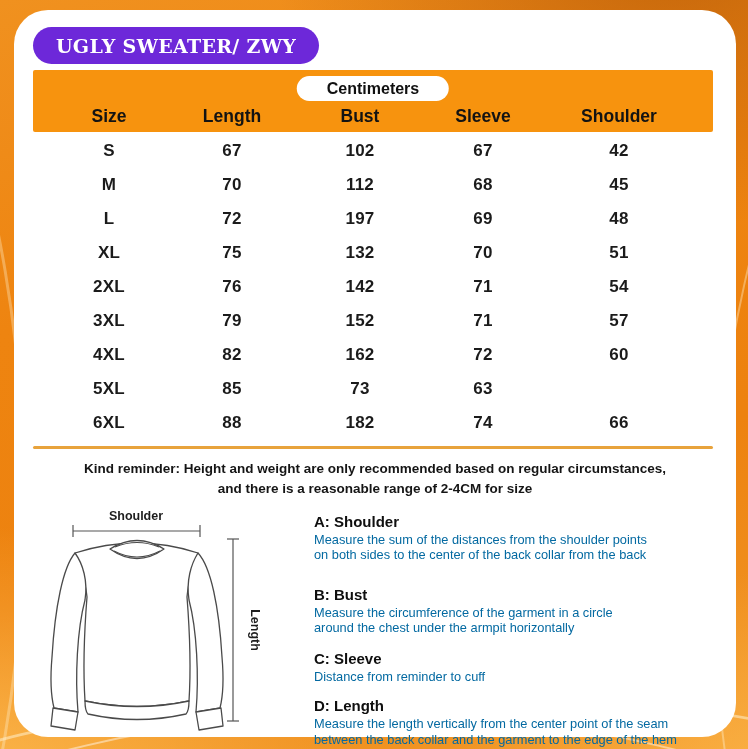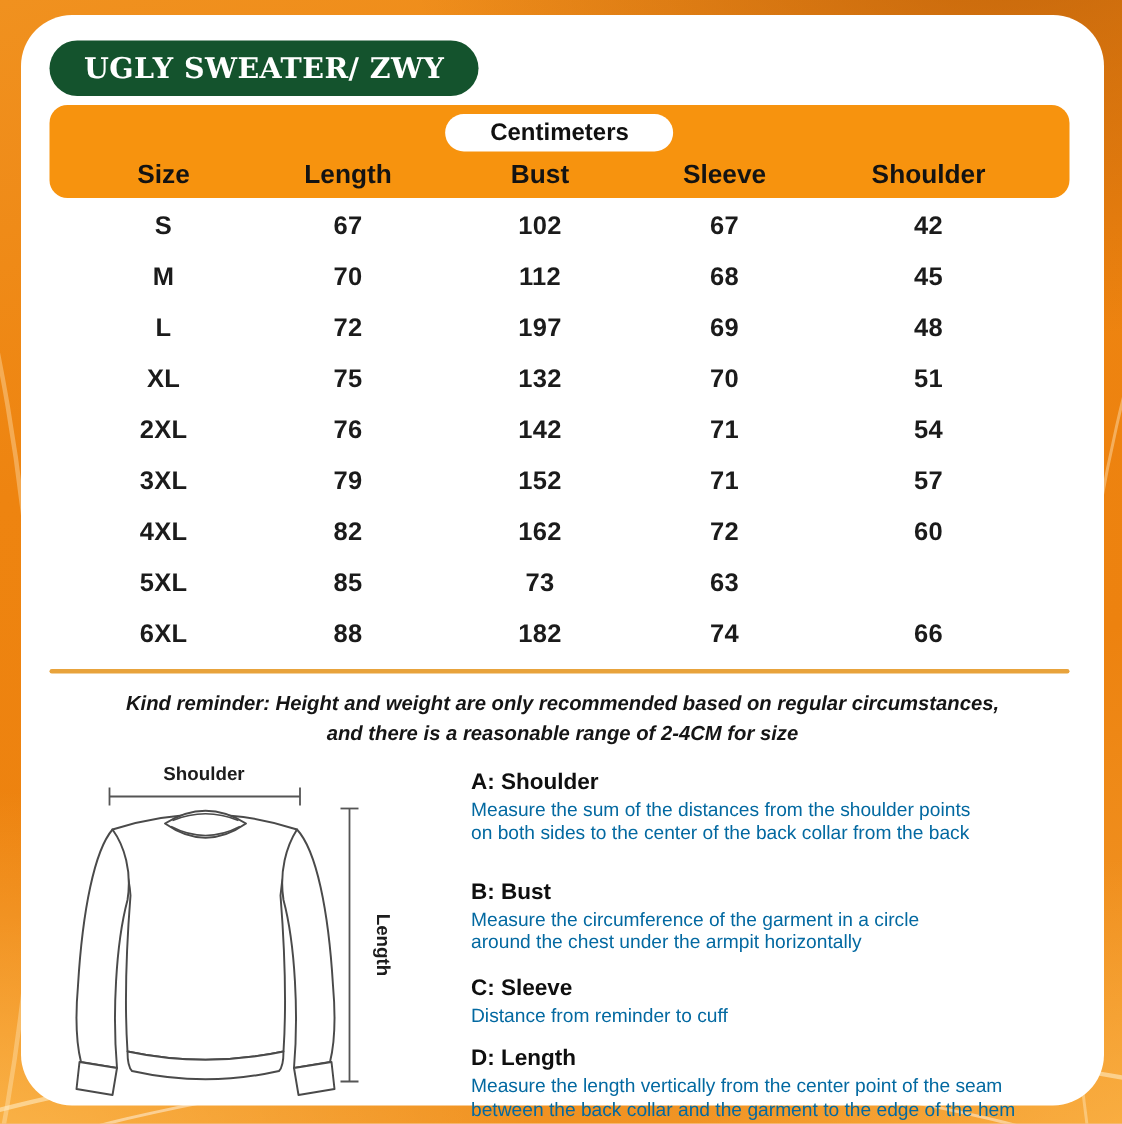--- a/index.html
+++ b/index.html
@@ -22,48 +22,48 @@
   .arc3{width:820px;height:1500px;left:712px;top:-180px;border:2px solid rgba(255,240,205,.4);}
   .arc4{width:900px;height:1600px;left:-880px;top:-300px;border:3px solid rgba(255,240,205,.35);}
   
   .card{
     position:absolute;left:14px;top:10px;width:722px;height:727px;
     background:#ffffff;border-radius:34px;
   }
   
   .title-pill{
     position:absolute;left:19px;top:17px;height:37px;padding:0 23px;
-    background:#14532d;border-radius:19px;display:flex;align-items:center;text-align:right;
+    background:#6d28d9;border-radius:19px;display:flex;align-items:center;text-align:right;
   }
   .title-pill span{
     font-family:"DejaVu Serif",serif;font-weight:700;color:#ffffff;
     font-size:19px;letter-spacing:.3px;white-space:nowrap;
   }
   
   .thead{
     position:absolute;left:19px;top:60px;width:680px;height:62px;
-    background:#f7930e;border-radius:12px;
+    background:#f7930e;border-radius:2px;
   }
   .cm-pill{
     position:absolute;top:6px;left:50%;transform:translateX(-50%);
     background:#ffffff;border-radius:13px;height:25px;padding:0 30px;
     display:flex;align-items:center;font-weight:700;font-size:16px;color:#101010;
     white-space:nowrap;
   }
   .grid5{display:grid;grid-template-columns:152px 94px 162px 84px 188px;}
   .cols{position:absolute;left:0;bottom:5px;width:660px;}
   .th{text-align:center;font-size:17.5px;font-weight:700;color:#131313;}
   
   .rows{position:absolute;left:19px;top:124px;width:680px;}
   .trow{height:34px;align-items:center;}
   .cell{text-align:center;font-size:17px;font-weight:700;color:#1b1b1b;letter-spacing:.2px;}
   
   .divider{position:absolute;left:19px;top:436px;width:680px;height:3px;background:#e8a33c;border-radius:2px;}
   .reminder{position:absolute;left:0;top:449px;width:100%;text-align:center;
-    font-size:13.5px;font-weight:700;color:#151515;line-height:1.45;font-style:italic;}
+    font-size:13.5px;font-weight:700;color:#151515;line-height:1.45;}
   
   .diagram{position:absolute;left:24px;top:495px;width:266px;height:230px;}
   .sweater-line{fill:#ffffff;stroke:#4a4a4a;stroke-width:1.3;stroke-linejoin:round;}
   .thin-line{fill:none;stroke:#4a4a4a;stroke-width:1.1;}
   .dim{stroke:#555555;stroke-width:1.2;}
   .dim-label{font-family:"Liberation Sans",sans-serif;font-size:12.5px;font-weight:700;fill:#1d1d1d;}
   
   .guide{position:absolute;left:300px;top:503px;width:420px;}
   .m-sec{}
   .m-sec:nth-child(1){margin-bottom:24px;}

